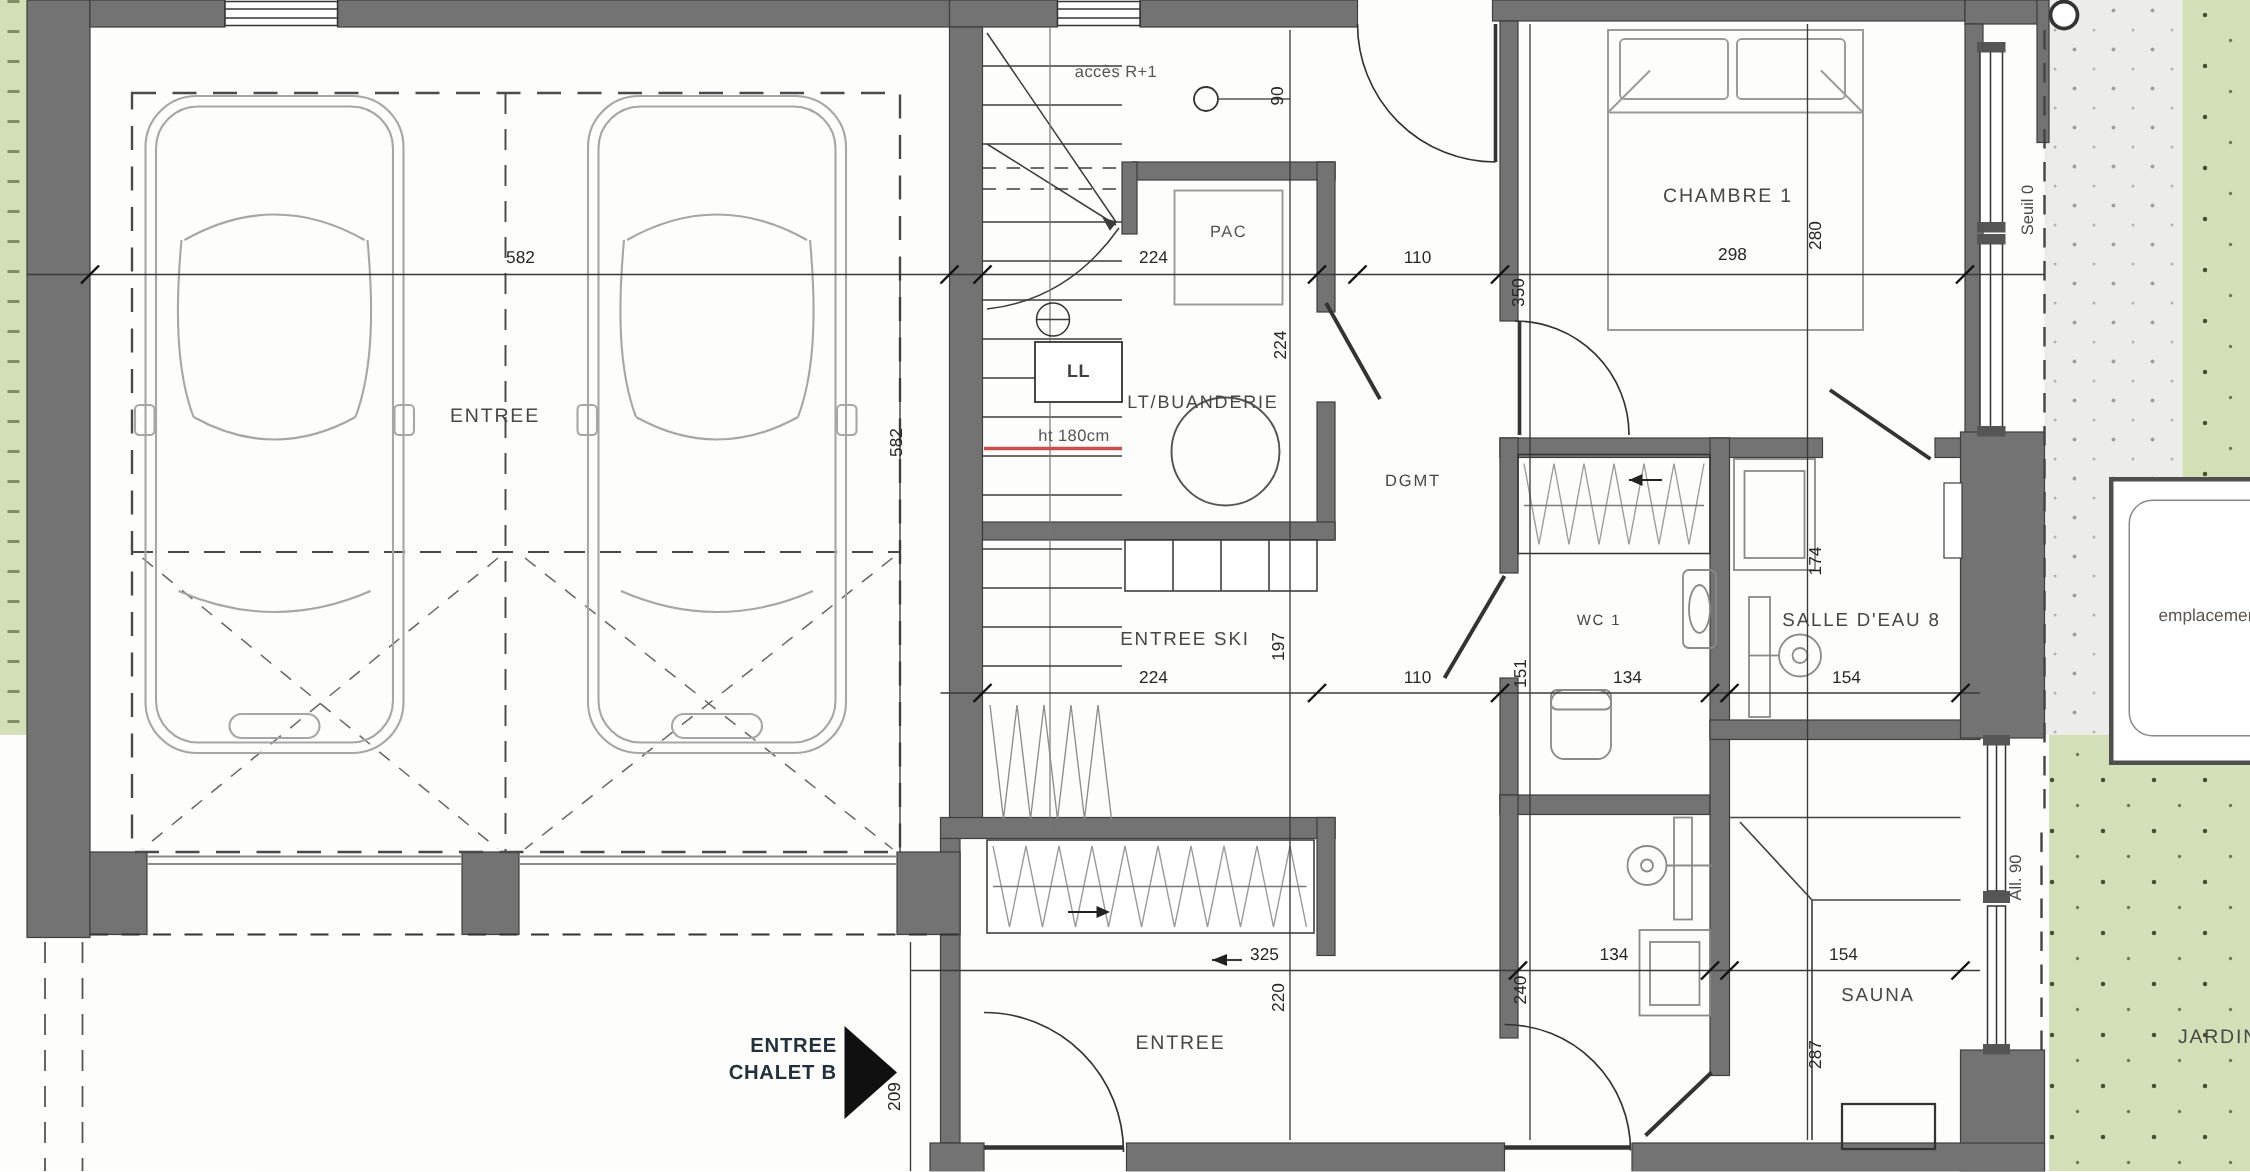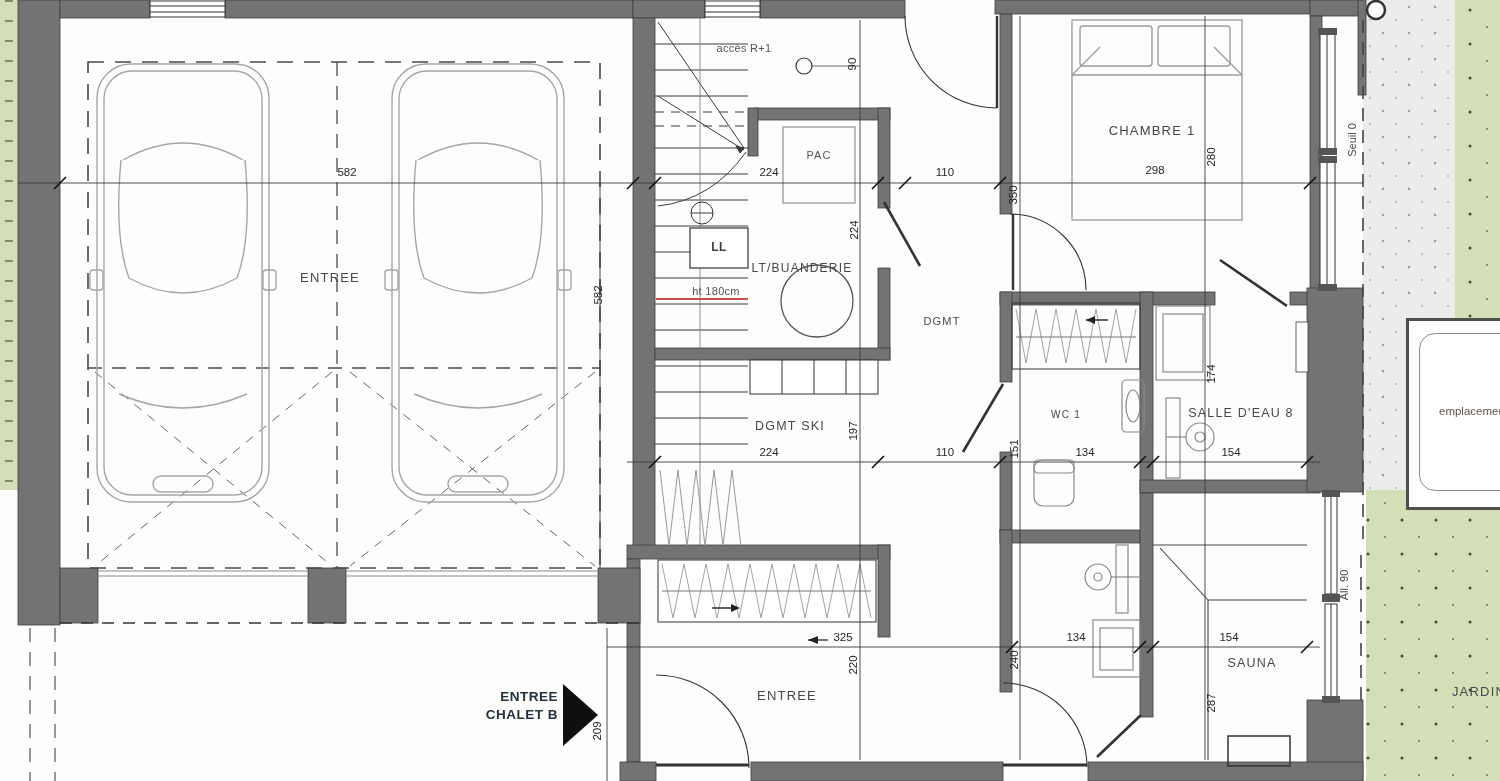--- a/index.html
+++ b/index.html
@@ -299,21 +299,21 @@
         <use href="#tick" x="1153" y="647"></use>
     <use href="#tick" x="1307" y="647"></use>
   </g>
 
   <polygon points="563,684 563,746 598,715" fill="#101010"></polygon>
 </svg>
 
 <div class="lbl" style="left:330px;top:277px;">ENTREE</div>
 <div class="lbl" style="left:1152px;top:130px;">CHAMBRE 1</div>
 <div class="lbl" style="left:802px;top:228px;font-size:12px;margin-top:40px;">LT/BUANDERIE</div>
-<div class="lbl" style="left:790px;top:426px;font-size:12.5px;">DGMT SKI</div>
+<div class="lbl" style="left:790px;top:426px;font-size:12.5px;">ENTREE SKI</div>
 <div class="lbl" style="left:942px;top:321px;font-size:11px;">DGMT</div>
 <div class="lbl" style="left:1066px;top:414px;font-size:10px;">WC 1</div>
 <div class="lbl" style="left:1241px;top:413px;font-size:12.5px;">SALLE D'EAU 8</div>
 <div class="lbl" style="left:1252px;top:663px;font-size:12.5px;text-align:center;">SAUNA</div>
 <div class="lbl" style="left:787px;top:695px;">ENTREE</div>
 <div class="lbl" style="left:1479px;top:691px;">JARDIN</div>
 
 <div class="lbl sm" style="left:744px;top:48px;">accès R+1</div>
 <div class="lbl sm" style="left:819px;top:155px;letter-spacing:1px;">PAC</div>
 <div class="lbl sm" style="left:719px;top:247px;font-weight:bold;font-size:12px;color:#404040;">LL</div>

